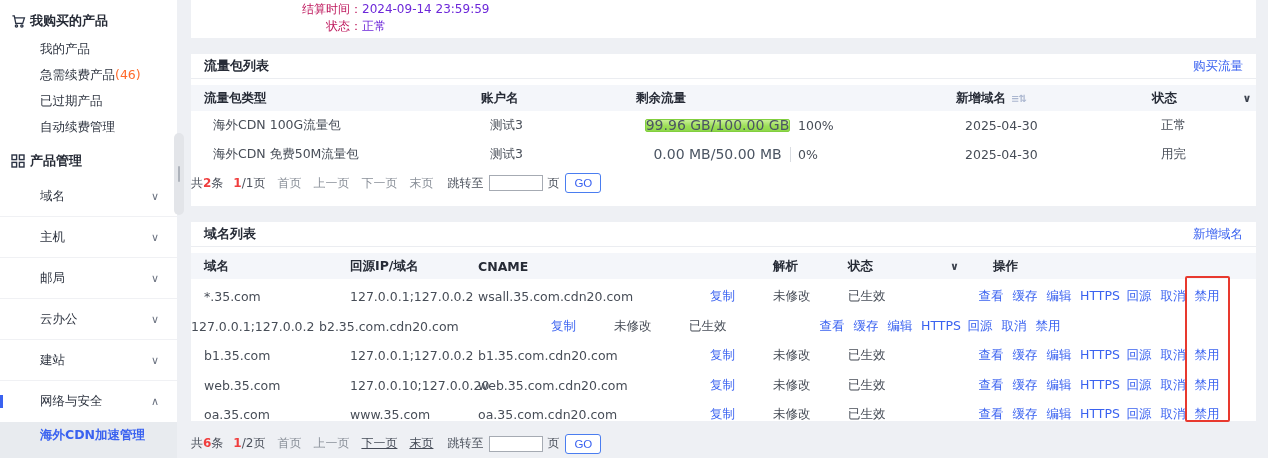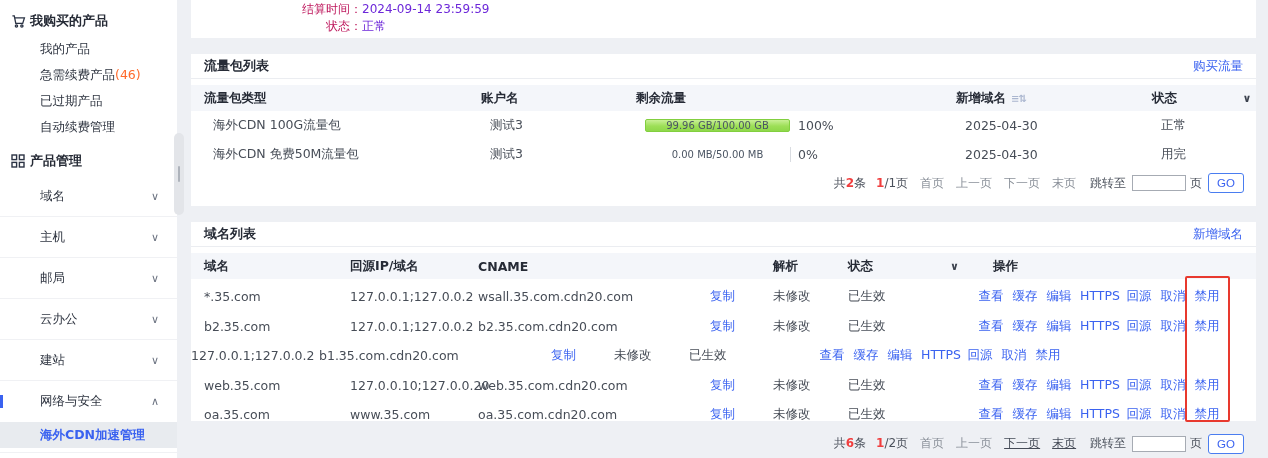--- a/index.html
+++ b/index.html
@@ -17,21 +17,21 @@
   .side-handle { position:absolute; left:174px; top:133px; width:10px; height:82px; background:#e3e5e9; border-radius:6px; z-index:5; }
   .side-handle .notch { position:absolute; left:4px; top:33px; width:2px; height:16px; background:#aeb3bb; border-radius:1px; }
   .grp-title { display:flex; align-items:center; height:22px; margin:10px 0 4px 10px; font-weight:bold; font-size:13px; color:#262b36; }
   .grp-title .gicon { width:16px; height:16px; margin-right:4px; display:inline-flex; align-items:center; justify-content:center; }
   .sub-item { height:26px; line-height:26px; padding-left:40px; color:#2e3440; font-size:12.5px; cursor:pointer; }
   .badge { color:#ff6a2b; }
   .acc-item { height:41px; display:flex; align-items:center; justify-content:space-between; padding:0 18px 0 40px; border-bottom:1px solid #f0f1f4; color:#2e3440; cursor:pointer; position:relative; }
   .acc-item.no-border { border-bottom:none; }
   .acc-item .chev { color:#6b7280; font-size:11px; }
   .blue-bar { position:absolute; left:0; top:14px; width:3px; height:13px; background:#3a62f0; }
-  .active-sub { height:26px; line-height:26px; padding-left:40px; background:#e8ebef; color:#3a62f0; font-weight:bold; font-size:12.5px; cursor:pointer; }
+  .active-sub { height:36px; line-height:26px; padding-left:40px; background:#e8ebef; color:#3a62f0; font-weight:bold; font-size:12.5px; cursor:pointer; }
   .side-end-line { border-bottom:1px solid #f0f1f4; margin-top:4px; }
   
   .main { position:absolute; left:191px; top:0; width:1065px; height:458px; }
   .card { background:#fff; }
   .info-card { height:38px; padding-top:1px; }
   .info-row { display:flex; line-height:17px; font-size:12px; }
   .info-row .lbl { width:171px; text-align:right; color:#be185d; }
   .info-row .val { color:#6d28d9; }
   .sec-head { height:25px; display:flex; align-items:center; justify-content:space-between; padding:0 13px; border-bottom:1px solid #ebedf1; }
   .sec-title { font-weight:bold; font-size:13px; color:#262b36; }
@@ -41,27 +41,27 @@
   
   .t-c1 { width:290px; padding-left:13px; }
   .t-c2 { width:155px; }
   .t-c3 { width:320px; display:flex; align-items:center; }
   .t-c4 { width:196px; display:flex; align-items:center; }
   .t-c5 { width:86px; }
   .t-c6 { flex:1; text-align:center; }
   .traffic-card { margin-top:16px; height:152px; }
   .bar-wrap { width:145px; height:13px; position:relative; text-align:center; }
   .bar { position:absolute; left:0; top:0; height:13px; background:linear-gradient(180deg,#c9f096,#9ddf57 55%,#8fd84a); border:1px solid #82cf3f; border-radius:2px; }
-  .bar-text { position:relative; display:block; line-height:13px; font-size:10px; color:#4b5563; white-space:nowrap; }
+  .bar-text { position:relative; display:block; line-height:13px; font-size:14px; color:#4b5563; white-space:nowrap; }
   .pct { margin-left:8px; }
   .pct.with-div { border-left:1px solid #d9dce1; padding-left:7px; margin-left:0; }
   .sort-icon { color:#aab6cf; font-size:10px; margin-left:5px; letter-spacing:-1px; }
   .hd-chev { color:#3c424e; font-size:11px; }
   
-  .pager { display:flex; align-items:center; justify-content:flex-end; height:28px; padding-right:12px; font-size:12px; color:#4a505b; }
+  .pager { display:flex; align-items:center; height:28px; padding-right:12px; font-size:12px; color:#4a505b; }
   .pager .red { color:#f03e3e; font-weight:bold; }
   .pager .seg { margin-left:10px; }
   .pager .nav { margin-left:12px; color:#8a9099; cursor:pointer; }
   .pager .nav.on { color:#454b57; text-decoration:underline; }
   .pager .jump { margin-left:14px; }
   .pager input { margin-left:6px; width:54px; height:16px; border:1px solid #a6abb3; background:#fff; font-size:11px; padding:0 3px; }
   .pager .unit { margin-left:4px; }
   .go-btn { margin-left:6px; border:1px solid #4a7df0; color:#3a62f0; background:#fff; border-radius:3px; font-size:11.5px; line-height:16px; padding:1px 8px; cursor:pointer; }
   
   .domain-card { margin-top:16px; height:199px; }
@@ -235,31 +235,31 @@
         <span class="d-c2">127.0.0.1;127.0.0.2</span>
         <span class="d-c3">wsall.35.com.cdn20.com</span>
         <span class="d-c4"><a class="link">复制</a></span>
         <span class="d-c5">未修改</span>
         <span class="d-c6">已生效</span>
         <span class="d-chev"></span>
         <span class="d-ops"><a class="op">查看</a><a class="op">缓存</a><a class="op">编辑</a><a class="op https">HTTPS</a><a class="op">回源</a><a class="op">取消</a><a class="op">禁用</a></span>
       </div>
 
       <div class="d-row">
-        <span class="d-c1">b2.35.com</span>
         <span class="d-c2">127.0.0.1;127.0.0.2</span>
         <span class="d-c3">b2.35.com.cdn20.com</span>
         <span class="d-c4"><a class="link">复制</a></span>
         <span class="d-c5">未修改</span>
         <span class="d-c6">已生效</span>
         <span class="d-chev"></span>
         <span class="d-ops"><a class="op">查看</a><a class="op">缓存</a><a class="op">编辑</a><a class="op https">HTTPS</a><a class="op">回源</a><a class="op">取消</a><a class="op">禁用</a></span>
       </div>
 
       <div class="d-row">
+        <span class="d-c1">b1.35.com</span>
         <span class="d-c2">127.0.0.1;127.0.0.2</span>
         <span class="d-c3">b1.35.com.cdn20.com</span>
         <span class="d-c4"><a class="link">复制</a></span>
         <span class="d-c5">未修改</span>
         <span class="d-c6">已生效</span>
         <span class="d-chev"></span>
         <span class="d-ops"><a class="op">查看</a><a class="op">缓存</a><a class="op">编辑</a><a class="op https">HTTPS</a><a class="op">回源</a><a class="op">取消</a><a class="op">禁用</a></span>
       </div>
 
       <div class="d-row">

